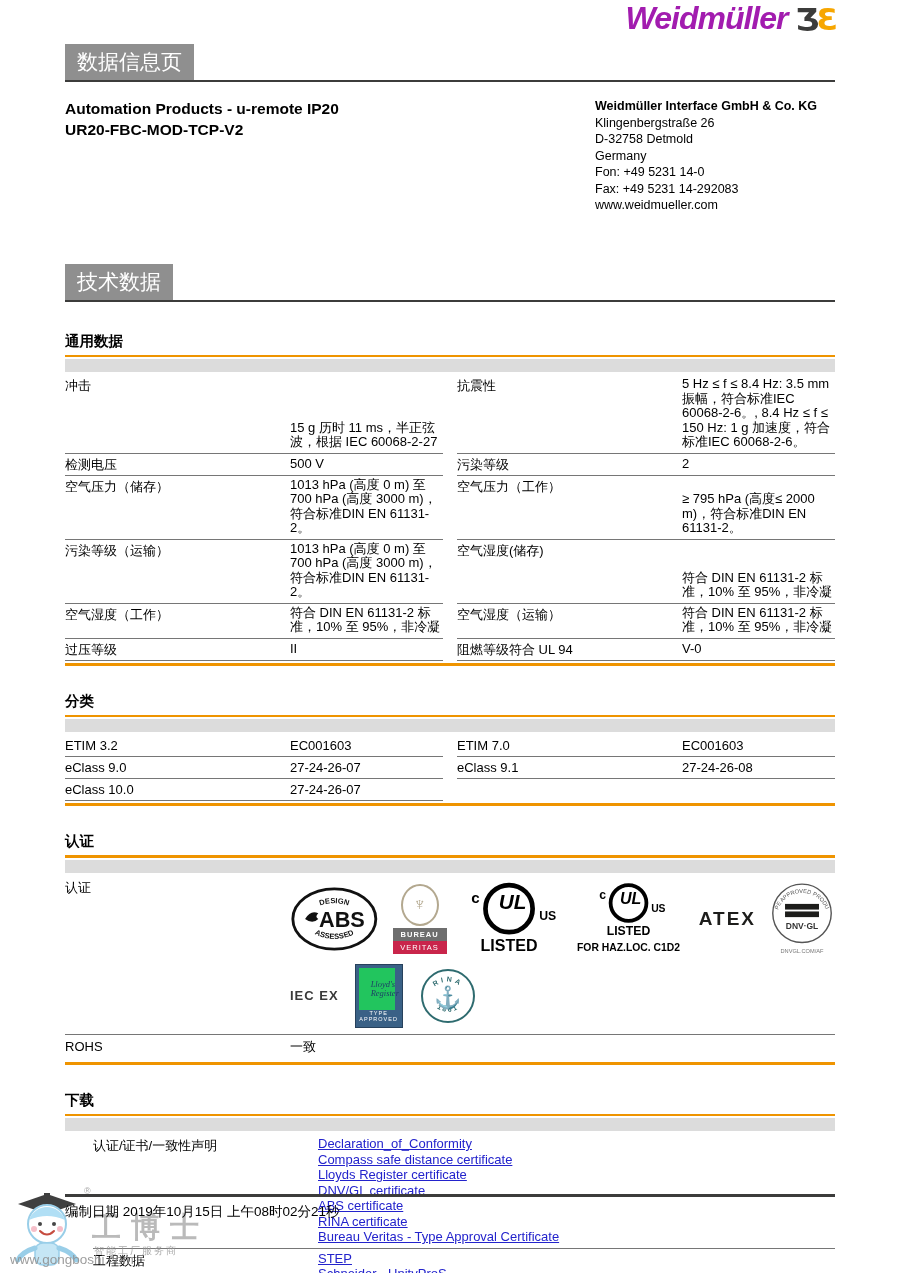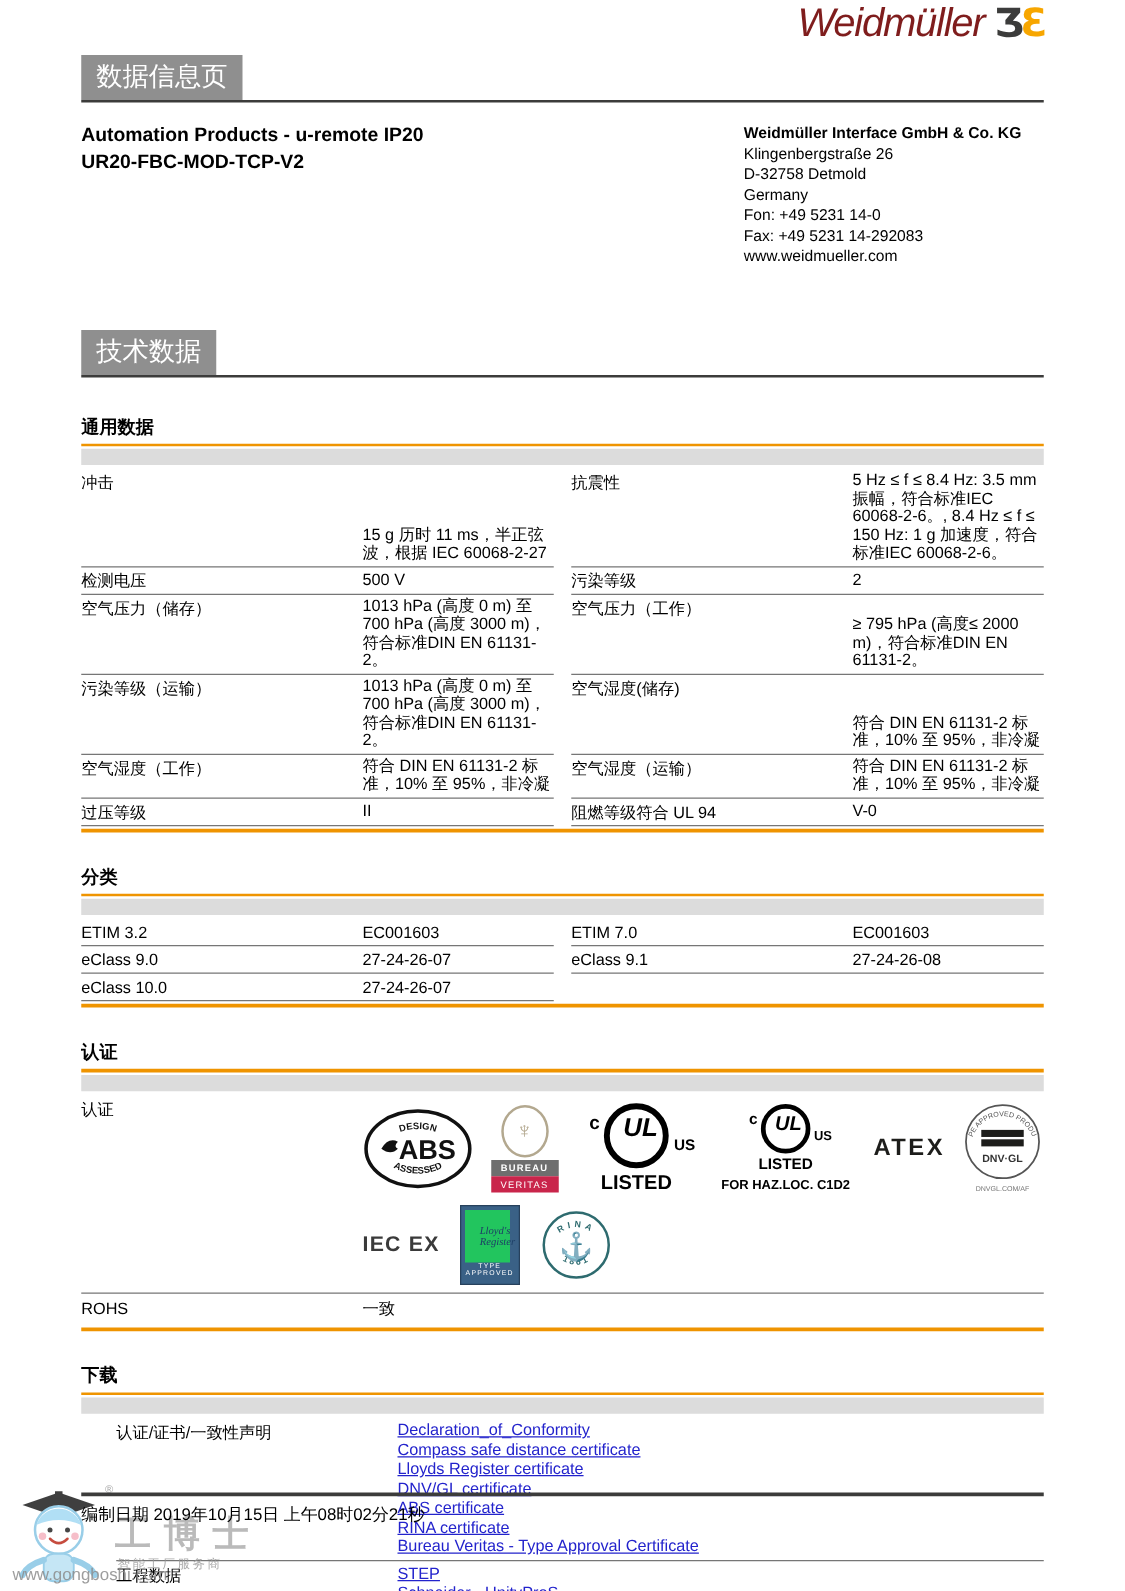--- a/index.html
+++ b/index.html
@@ -11,21 +11,21 @@
   }
   .content { position:absolute; left:65px; width:770px; top:0; }
 
   
   .tag-row { border-bottom: 2px solid #3c3c3b; display:flex; align-items:flex-end; }
   .tag-row.first { margin-top: 44px; }
   .tag-row.second { margin-top: 50px; }
   .tag-box { background:#8f8f8f; color:#fff; font-weight:normal; font-size:21px;
              line-height:26px; padding:5px 12px; display:inline-block; }
   .brand { position:absolute; right:0; top:-44px; display:flex; align-items:center; }
-  .brand-word { color:#7f1d1d; font-weight:normal; font-style:italic; font-size:32px; letter-spacing:-1px;text-align:right; }
+  .brand-word { color:#a21caf; font-weight:bold; font-style:italic; font-size:32px; letter-spacing:-1px;text-align:right; }
   .brand-mark { font-family:"DejaVu Sans", sans-serif; font-weight:bold; font-size:31px; margin-left:8px; letter-spacing:-3px; }
   .brand-mark .m1 { color:#3c3c3b; }
   .brand-mark .m2 { color:#f7a600; }
   .header-row2 { display:flex; justify-content:space-between; margin-top:16px; }
   .prod-title { font-weight:bold; font-size:15.5px; line-height:21px; }
   .addr { width:240px; font-size:12.5px; line-height:16.5px; }
   .addr .co { font-weight:bold; }
 
   
   .section { margin-top: 26px; }
@@ -43,21 +43,21 @@
   .val { width:153px; font-size:13px; line-height:14.5px;
          display:flex; flex-direction:column; justify-content:flex-end; }
 
   
   .cert-row { display:flex; padding:3px 0 6px; }
   .cert-label { width:225px; font-size:13px; }
   .logos { width:545px; }
   .logo-line { display:flex; align-items:center; gap:13px; }
   .logo-line.two { margin-top:5px; gap:16px; }
   .atex-text { font-weight:bold; font-size:19px; letter-spacing:2px; color:#1d1d1b; }
-  .iecex-text { font-weight:bold; font-size:17px; letter-spacing:1px; color:#3a3a3a; }
+  .iecex-text { font-weight:bold; font-size:13px; letter-spacing:1px; color:#3a3a3a; }
   .bv { display:flex; flex-direction:column; align-items:center; width:54px; }
   .bv-emblem { width:38px; height:42px; border:2px solid #b3a88f; border-radius:50%;
                display:flex; align-items:center; justify-content:center; color:#b3a88f;
                font-size:18px; margin-bottom:2px; }
   .bv-b1 { background:#6e6e6e; color:#fff; font-size:7.5px; font-weight:bold; letter-spacing:1px;
            width:54px; text-align:center; padding:2px 0; }
   .bv-b2 { background:#c9254b; color:#fff; font-size:7.5px; font-weight:normal; letter-spacing:1px;
            width:54px; text-align:center; padding:2px 0; }
   .lloyds { width:48px; height:64px; background:#3a6186; border:1px solid #27415c;
             display:flex; flex-direction:column; justify-content:space-between; padding:3px; }

